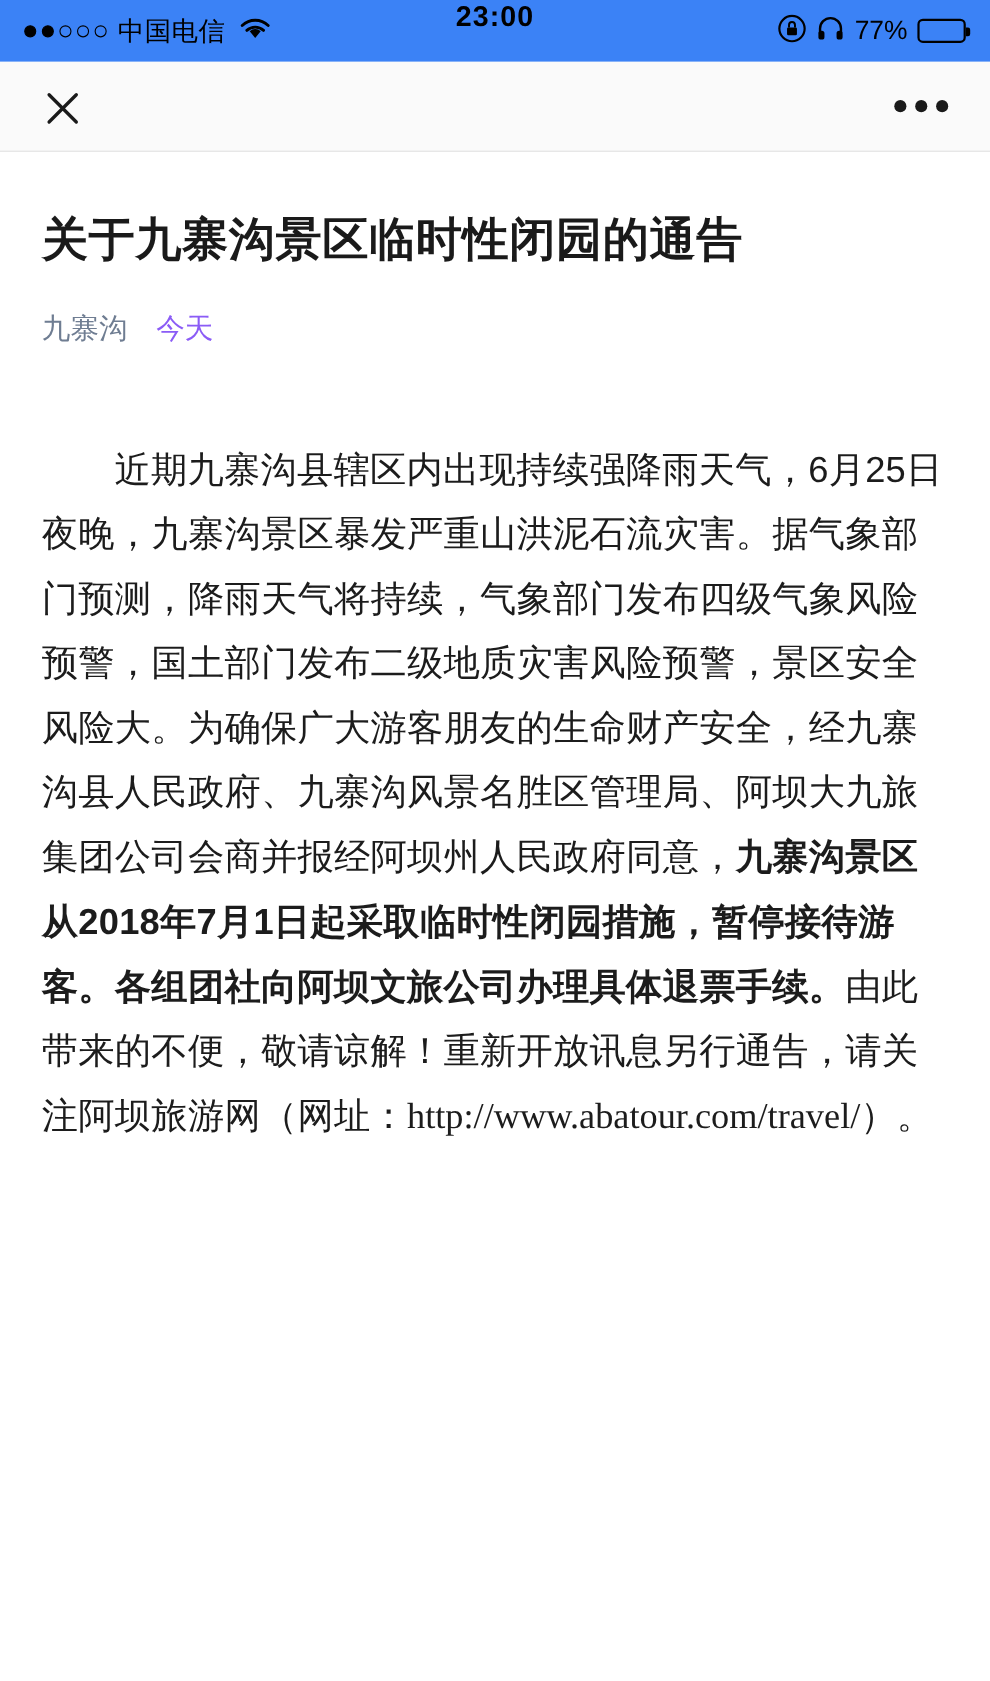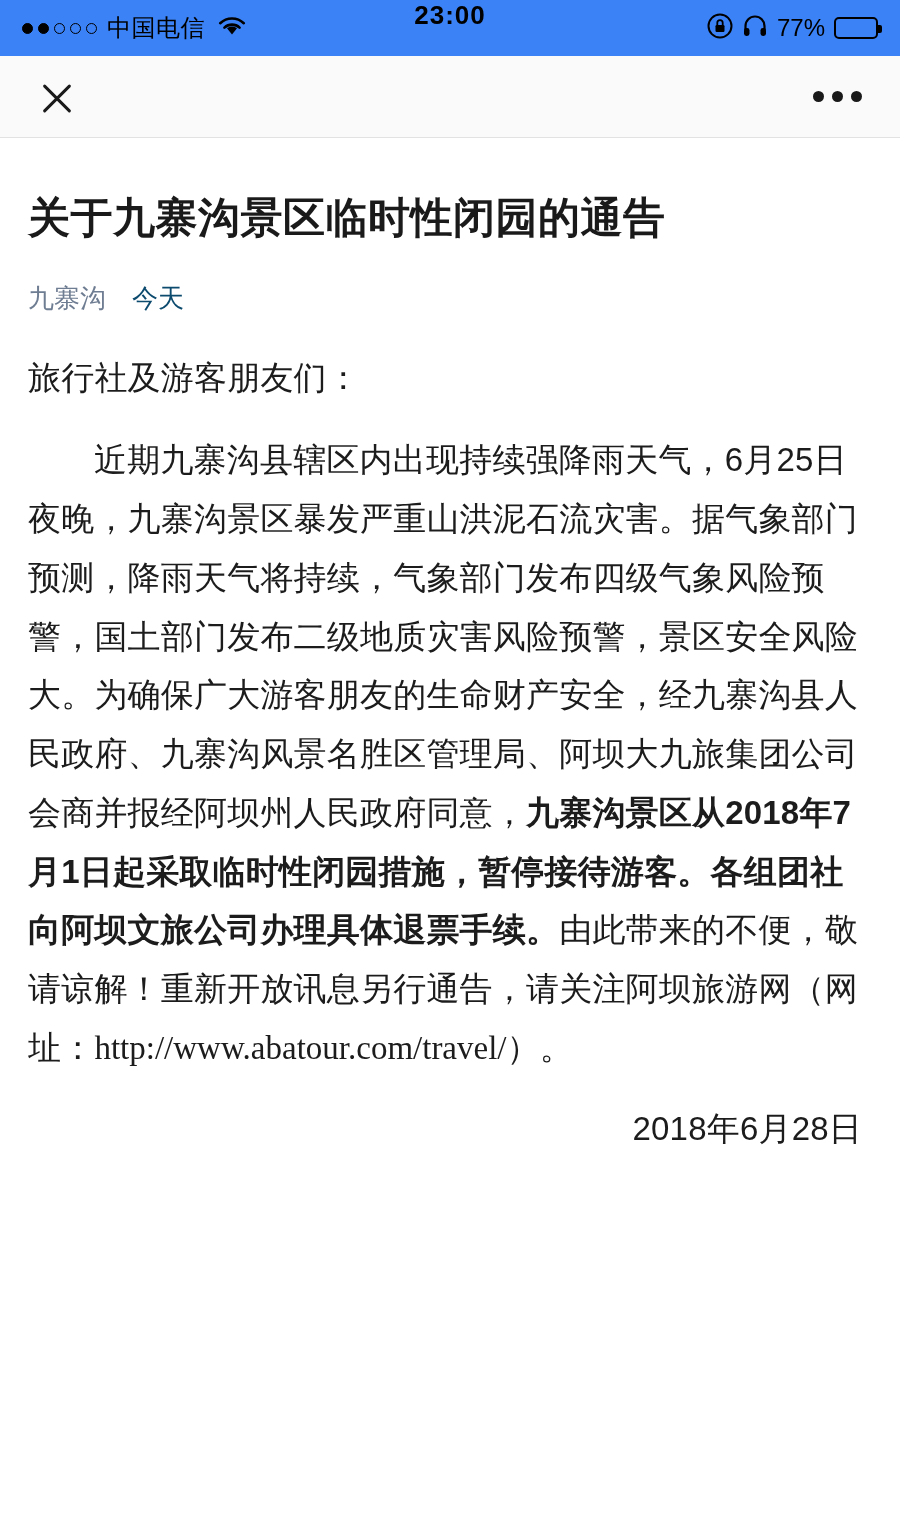--- a/index.html
+++ b/index.html
@@ -142,44 +142,44 @@
   .more-icon span {
     width: 11px;
     height: 11px;
     border-radius: 50%;
     background: #1a1a1a;
     display: block;
   }
 
   
   .article {
-    padding: 52px 38px 0 28px;
+    padding: 52px 38px 0 38px;
     box-sizing: border-box;
   }
   .article-title {
     font-size: 42px;
     font-weight: bold;
     color: #1a1a1a;
     line-height: 1.35;
     letter-spacing: 0.5px;
     margin: 0 0 34px 0;
   }
   .article-meta {
     display: flex;
     align-items: baseline;
     gap: 26px;
-    margin-bottom: 33px;
+    margin-bottom: 82px;
   }
   .meta-account {
     font-size: 26px;
     color: #6f7d92;
   }
   .meta-date {
     font-size: 26px;
-    color: #0c4a6e;
+    color: #8b5cf6;
   }
   .article-body {
     font-size: 33px;
     line-height: 1.78;
     color: #1c1c1c;
     letter-spacing: 0.2px;
   }
   .para {
     margin: 0 0 14px 0;
   }
@@ -267,20 +267,18 @@
 
 <div class="article">
   <h1 class="article-title">关于九寨沟景区临时性闭园的通告</h1>
 
   <div class="article-meta">
     <span class="meta-account">九寨沟</span>
     <span class="meta-date">今天</span>
   </div>
 
   <div class="article-body">
-    <p class="para salutation">旅行社及游客朋友们：</p>
 
     <p class="para indent"><span>近期九寨沟县辖区内出现持续强降雨天气，6月25日夜晚，九寨沟景区暴发严重山洪泥石流灾害。据气象部门预测，降雨天气将持续，气象部门发布四级气象风险预警，国土部门发布二级地质灾害风险预警，景区安全风险大。为确保广大游客朋友的生命财产安全，经九寨沟县人民政府、九寨沟风景名胜区管理局、阿坝大九旅集团公司会商并报经阿坝州人民政府同意，</span><span class="bold">九寨沟景区从2018年7月1日起采取临时性闭园措施，暂停接待游客。各组团社向阿坝文旅公司办理具体退票手续。</span><span>由此带来的不便，敬请谅解！重新开放讯息另行通告，请关注阿坝旅游网（网址：</span><span class="url">http://www.abatour.com/travel/</span><span>）。</span></p>
 
 
-    <div class="sign-date">2018年6月28日</div>
   </div>
 </div>
 
 </body></html>

